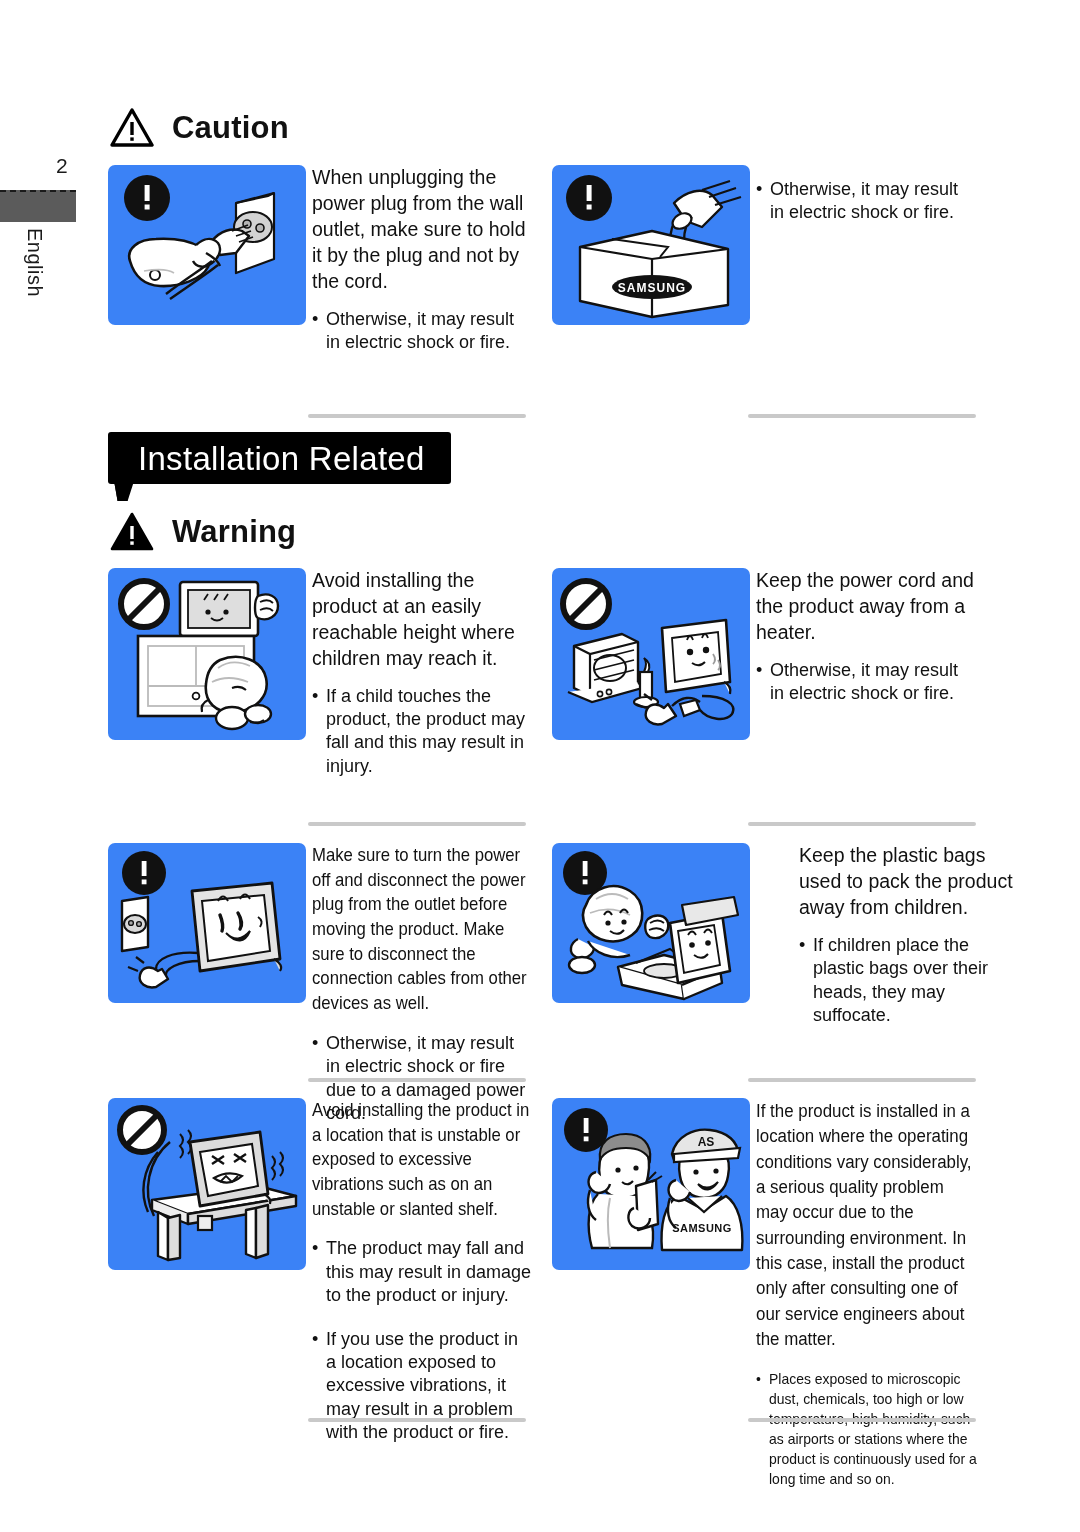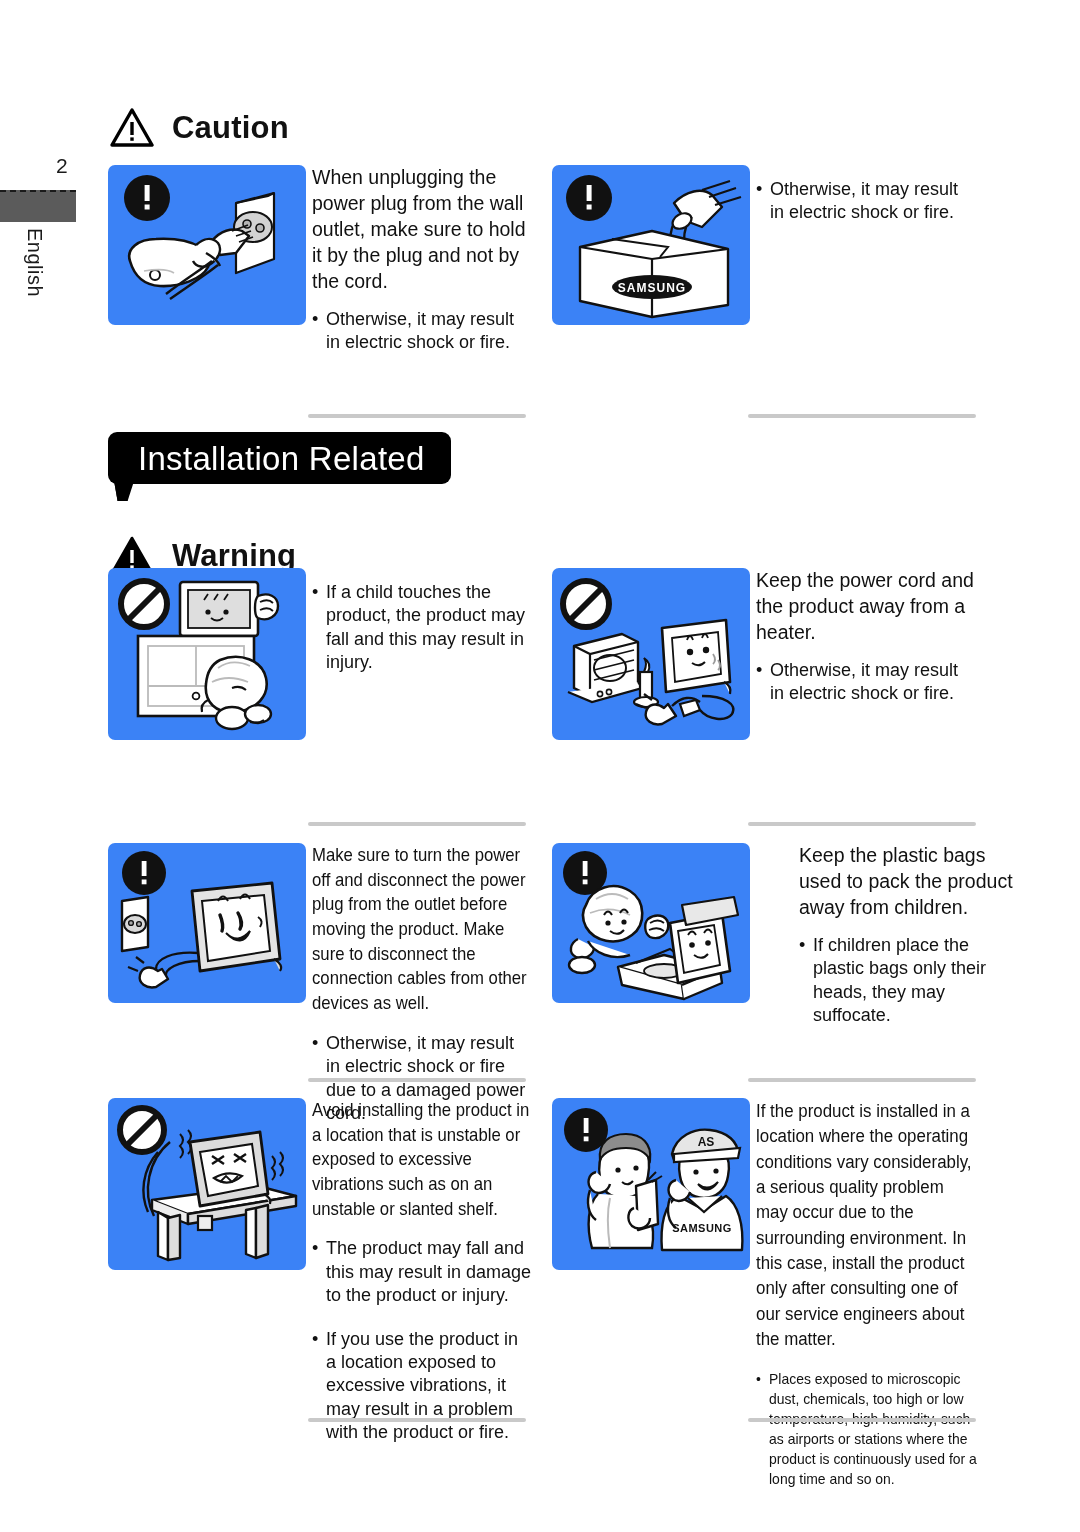--- a/index.html
+++ b/index.html
@@ -38,21 +38,21 @@
   
   .tri { width:44px; height:40px; position:relative; display:block; }
   .tri svg { display:block; }
 
   
   #banner {
     position:absolute; left:108px; top:432px;
     height:52px; padding:0 26px 0 30px;
     background:#000; color:#fff;
     display:flex; align-items:center;
-    border-radius:9px;
+    border-radius:3px;
   }
   #banner .btxt { font-size:33px; font-weight:400; letter-spacing:.3px; line-height:1; }
   #banner::after{
     content:""; position:absolute; left:8px; bottom:-17px;
     width:0; height:0;
     border-left:10px solid #000;
     border-right:9px solid transparent;
     border-top:18px solid #000;
     border-bottom:0;
     transform:skewX(10deg);
@@ -169,21 +169,21 @@
     </div>
   </div>
 
   <div class="rule" style="left:308px; top:414px; width:218px;"></div>
   <div class="rule" style="left:748px; top:414px; width:228px;"></div>
 
   <div id="banner">
     <span class="btxt">Installation Related</span>
   </div>
 
-  <div class="sec-head" style="left:110px; top:512px;margin-top:24px;">
+  <div class="sec-head" style="left:110px; top:512px;">
     <span class="tri">
       <svg width="44" height="40" viewBox="0 0 44 40">
         <path d="M22 2 L42 37 L2 37 Z" fill="#000" stroke="#000" stroke-width="2.6" stroke-linejoin="round"></path>
         <rect x="20.3" y="14" width="3.4" height="13" fill="#fff"></rect>
         <rect x="20.3" y="29.4" width="3.4" height="3.4" fill="#fff"></rect>
       </svg>
     </span>
     <span class="title">Warning</span>
   </div>
 
@@ -212,20 +212,21 @@
         <path d="M112 92 C132 84 154 92 158 110 C162 128 148 142 128 144 C108 146 96 134 98 116 C99 104 104 96 112 92 Z" fill="#fff" stroke="#111" stroke-width="2.6"></path>
         <path d="M110 100 q14 -10 32 -2 M104 114 q16 -8 36 0" fill="none" stroke="#bbb" stroke-width="1.8"></path>
         <path d="M124 120 q8 -3 14 2" fill="none" stroke="#111" stroke-width="2"></path>
         <ellipse cx="124" cy="150" rx="16" ry="11" fill="#fff" stroke="#111" stroke-width="2.4"></ellipse>
         <ellipse cx="150" cy="146" rx="13" ry="9" fill="#fff" stroke="#111" stroke-width="2.4"></ellipse>
         <path d="M142 154 q8 2 14 -2" fill="none" stroke="#111" stroke-width="2"></path>
         <path d="M100 132 q-8 4 -6 12" fill="none" stroke="#111" stroke-width="2.2"></path>
       </svg>
     </div>
     <div class="txt" style="left:204px;">
+      <div class="headtxt">Avoid installing the product at an easily reachable height where children may reach it.</div>
       <div class="bullets">
         <div class="bul">
           <span class="dot">•</span>
           <span>If a child touches the product, the product may fall and this may result in injury.</span>
         </div>
       </div>
     </div>
   </div>
 
   <div class="item" style="left:552px; top:568px; width:430px;">
@@ -346,21 +347,21 @@
           <circle cx="156" cy="100" r="2.8" fill="#111"></circle>
         <path d="M142 112 q8 6 14 -1" fill="none" stroke="#111" stroke-width="2"></path>
         <path d="M130 62 L182 54 L186 72 L134 82 Z" fill="#e8e8e8" stroke="#111" stroke-width="2.2" stroke-linejoin="round"></path>
       </svg>
     </div>
     <div class="txt" style="left:204px;margin-left:43px;">
       <div class="headtxt">Keep the plastic bags used to pack the product away from children.</div>
       <div class="bullets">
         <div class="bul">
           <span class="dot">•</span>
-          <span>If children place the plastic bags only their heads, they may suffocate.</span>
+          <span>If children place the plastic bags over their heads, they may suffocate.</span>
         </div>
       </div>
     </div>
   </div>
 
   <div class="rule" style="left:308px; top:1078px; width:218px;"></div>
   <div class="rule" style="left:748px; top:1078px; width:228px;"></div>
 
   <div class="item" style="left:108px; top:1098px; width:420px;">
     <div class="illus tall" style="left:0;">

